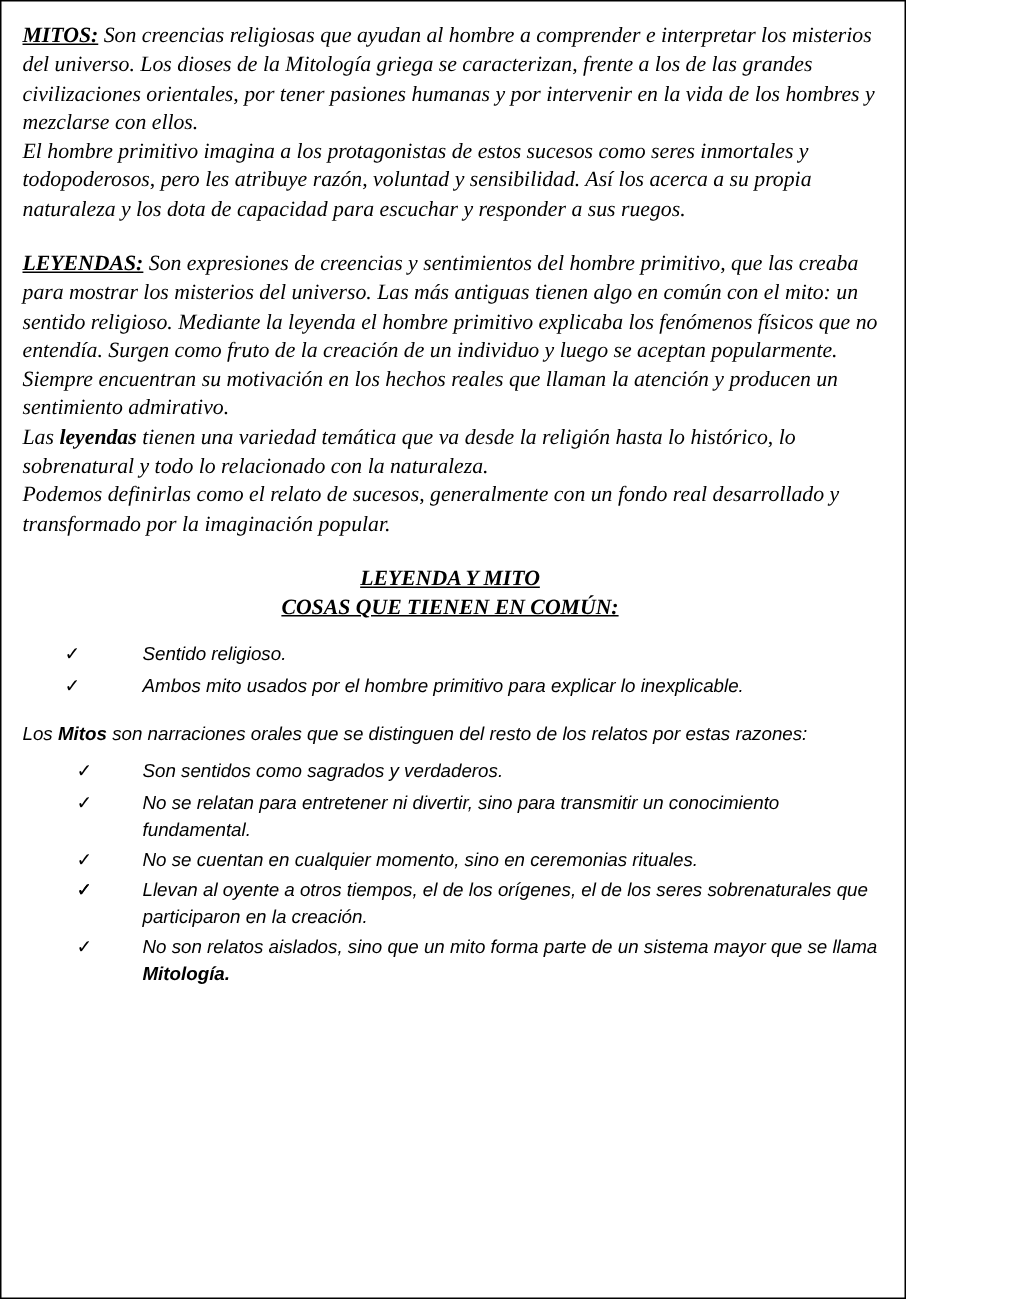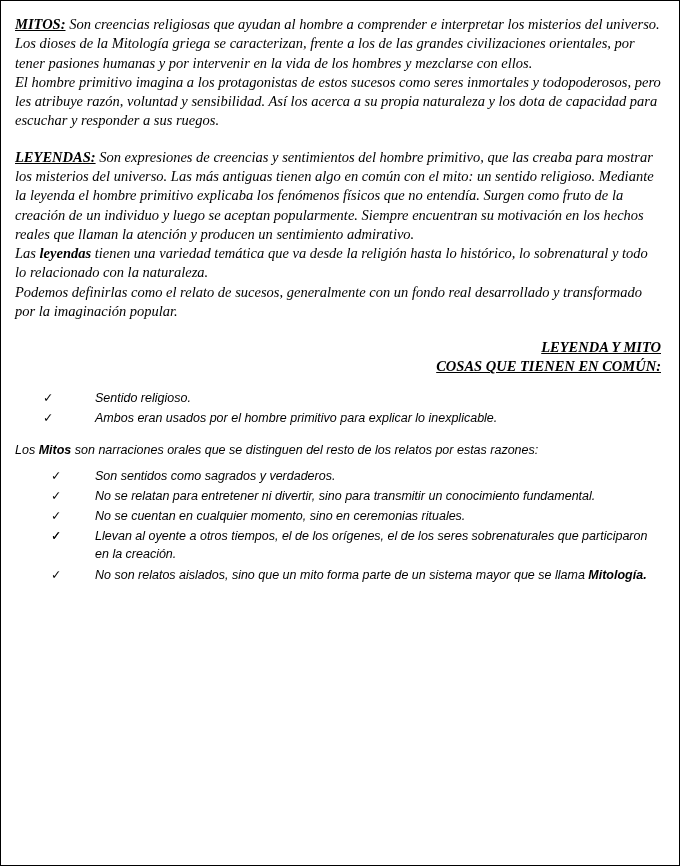--- a/index.html
+++ b/index.html
@@ -5,21 +5,21 @@
   html, body {
     margin: 0;
     padding: 0;
     background: #ffffff;
   }
   body {
     font-family: "Liberation Serif", serif;
   }
   .page {
     position: relative;
-    width: 680px;
+    width: 604px;
     height: 866px;
     box-sizing: border-box;
     border: 1px solid #000000;
     background: #ffffff;
     overflow: hidden;
   }
   .content {
     padding: 14px 18px 0 14px;
   }
   p {
@@ -75,21 +75,21 @@
   }
   .hang {
     display: block;
   }
   .title-block {
     font-family: "Liberation Serif", serif;
     font-style: italic;
     font-weight: bold;
     font-size: 14.5px;
     text-decoration: underline;
-    text-align: right;
+    text-align: center;
     line-height: 1.3;
   }
 </style>
 </head>
 <body>
 
 <div class="page">
   <div class="content">
 
     <div>
@@ -114,21 +114,21 @@
 
     <div class="spacer-sm"></div>
 
     <ul class="checks">
       <li>
         <span class="tick">✓</span>
         <span>Sentido religioso.</span>
       </li>
       <li>
         <span class="tick">✓</span>
-        <span>Ambos eran usados por el hombre primitivo para explicar lo inexplicable.</span>
+        <span>Ambos mito usados por el hombre primitivo para explicar lo inexplicable.</span>
       </li>
     </ul>
 
     <div class="spacer-sm"></div>
 
     <p class="lead"><span>Los </span><span class="bold">Mitos</span><span> son narraciones orales que se distinguen del resto de los relatos por estas razones:</span></p>
 
     <div style="height:7px"></div>
 
     <ul class="checks indent2">

